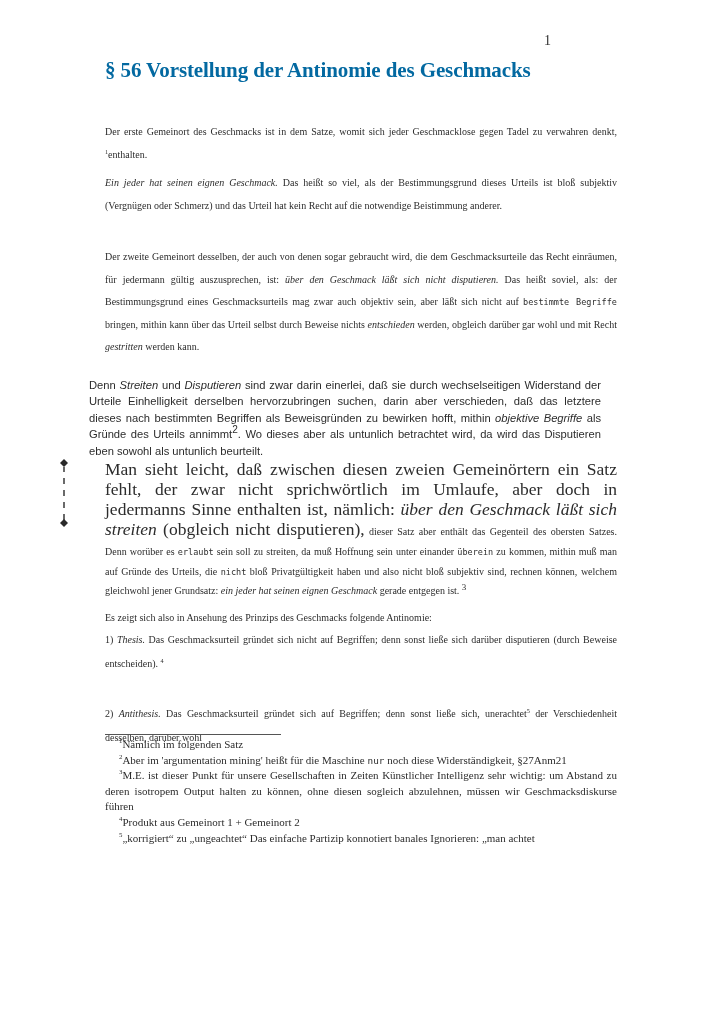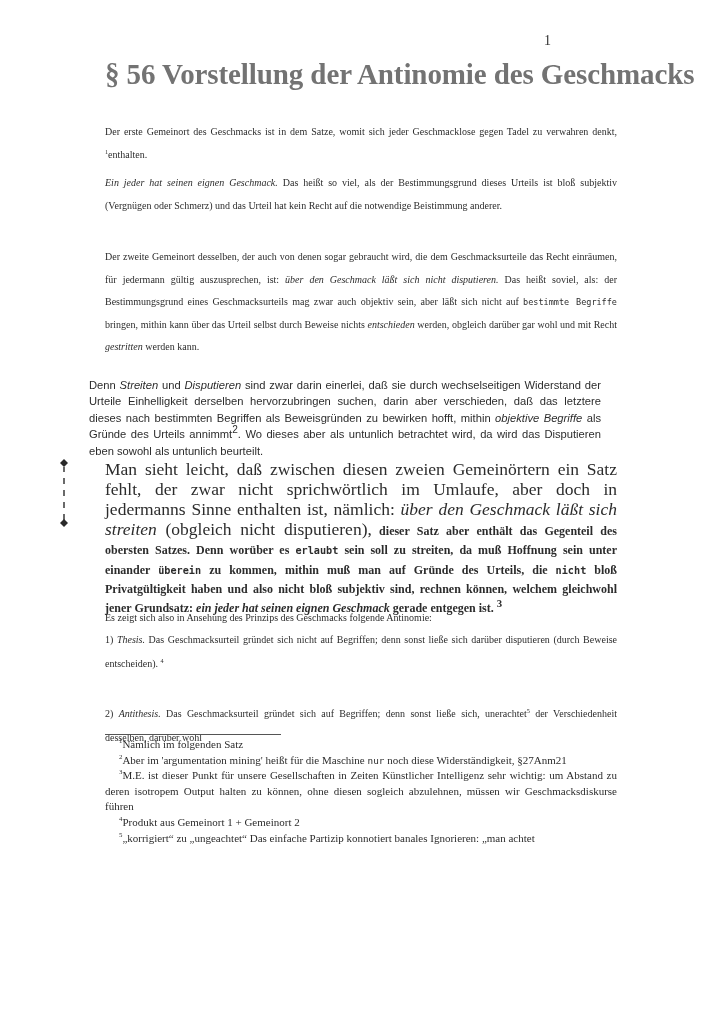--- a/index.html
+++ b/index.html
@@ -8,21 +8,21 @@
       font-family: "DejaVu Serif", "Liberation Serif", serif;
       color: #2a2a2a;
     }
     .page-number {
       position: absolute; top: 33px; left: 544px;
       font-family: "Liberation Serif", serif; font-size: 14px; color: #333;
     }
     .title {
       position: absolute; top: 58px; left: 105px; width: 520px;
       font-family: "Liberation Serif", serif; font-weight: bold;
-      font-size: 29px; color: #737373; white-space: nowrap; letter-spacing: -0.1px;
+      font-size: 21px; color: #0369a1; white-space: nowrap; letter-spacing: -0.1px;
     }
     .body {
       position: absolute; left: 105px; width: 512px;
       font-family: "Liberation Serif", serif;
       font-size: 10px; line-height: 22.5px; color: #2c2c2c;
       text-align: justify;
       margin-top: 16px;
     }
     .p1 { top: 105px; }
     .p2 { top: 156px; }
@@ -33,21 +33,21 @@
       font-size: 11.2px; line-height: 16.4px; color: #2c2c2c;
       text-align: justify;
     }
     .note1 { top: 377px; }
     .mixed {
       position: absolute; left: 105px; width: 512px; top: 459px;
       font-family: "Liberation Serif", serif; color: #2c2c2c;
       text-align: justify;
     }
     .mixed .big { font-size: 17.5px; line-height: 20px; }
-    .mixed .lines-small { font-size: 12px; line-height: 16.8px; font-weight: bold; }
+    .mixed .lines-small { font-size: 10px; line-height: 16.8px; }
     .p4 { top: 590px; line-height: 24px; }
     .p5 { top: 612px; line-height: 24px; }
     .p6 { top: 686px; line-height: 24px; }
     i, .it { font-style: italic; }
     .mono { font-family: "DejaVu Sans Mono", "Liberation Mono", monospace; font-size: 0.85em; }
     sup { font-size: 0.62em; vertical-align: super; line-height: 0; }
     .rule {
       position: absolute; top: 734px; left: 105px; width: 176px; height: 1px; background: #555;
     }
     .footnotes {

